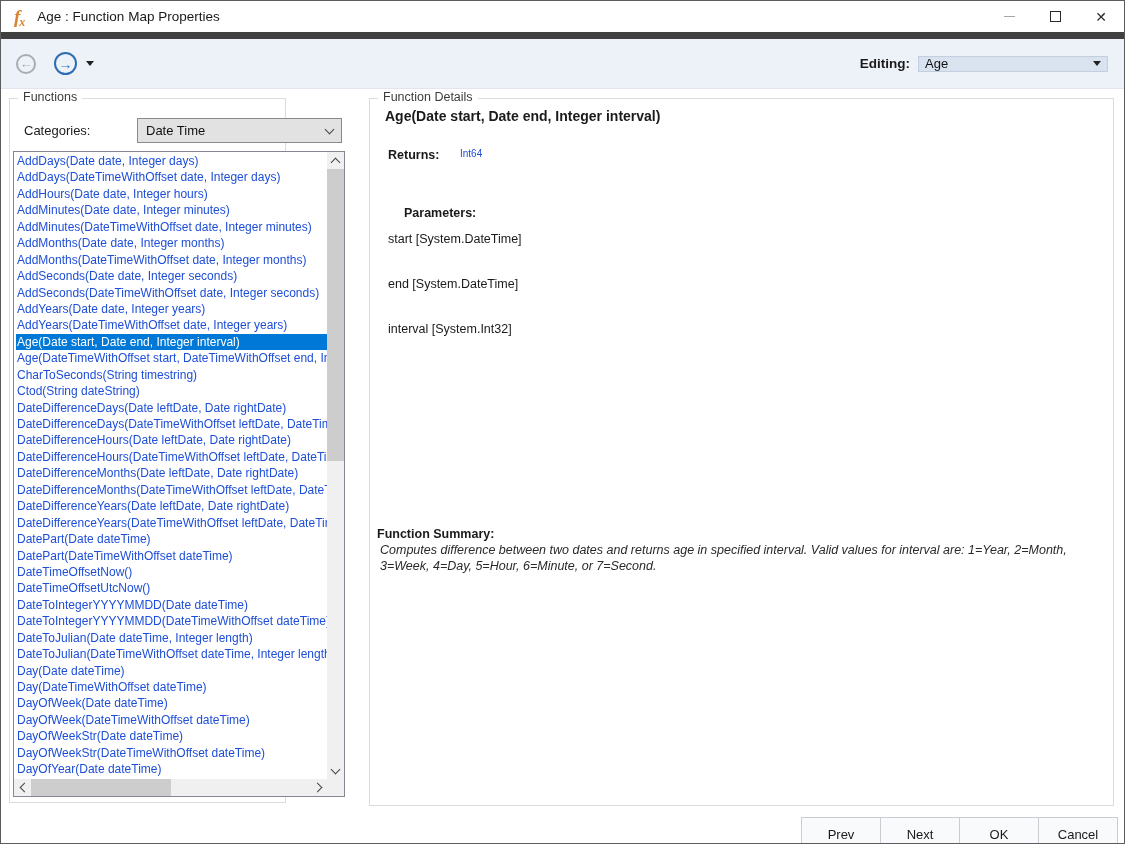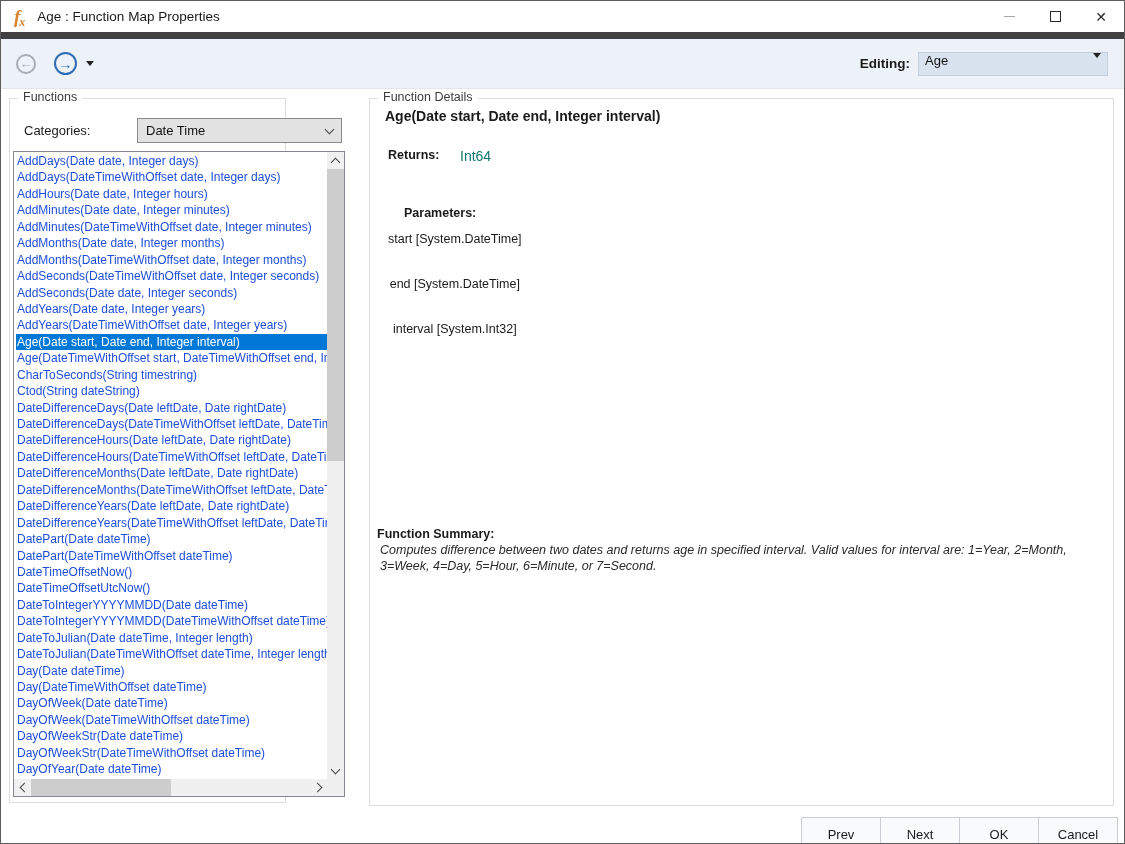--- a/index.html
+++ b/index.html
@@ -39,22 +39,22 @@
     display:flex; align-items:center; justify-content:center; color:#2e6db5;
     font-size:14px; font-weight:bold; line-height:1;
   }
   .fwd-caret{
     margin-left:9px; width:0; height:0;
     border-left:4px solid transparent; border-right:4px solid transparent; border-top:5px solid #222;
   }
   .editing-wrap{ margin-left:auto; margin-right:16px; display:flex; align-items:center; }
   .editing-label{ font-size:13.5px; font-weight:bold; color:#1a1a1a; margin-right:8px; }
   .editing-combo{
-    width:190px; height:24px; background:#d9e3f0; border:1px solid #c3cfdf;
-    display:flex; align-items:flex-start; padding:0 6px; font-size:13px; color:#111;
+    width:190px; height:16px; background:#d9e3f0; border:1px solid #c3cfdf;
+    display:flex; align-items:center; padding:0 6px; font-size:13px; color:#111;
   }
   .editing-combo .arrow{
     margin-left:auto; width:0; height:0;
     border-left:4px solid transparent; border-right:4px solid transparent; border-top:5px solid #222;
   }
   
   .groupbox{ position:absolute; border:1px solid #dcdcdc; background:#fff; }
   .groupbox .gb-label{
     position:absolute; top:-9px; left:8px; background:#fff; padding:0 5px;
     font-size:12.5px; color:#3c3c3c;
@@ -91,24 +91,24 @@
   .chev-down-s{ transform:rotate(45deg); margin-bottom:3px; }
   .chev-left-s{ transform:rotate(135deg); margin-left:3px; }
   .chev-right-s{ transform:rotate(-45deg); margin-right:3px; }
   .v-thumb{ position:absolute; left:0; width:17px; top:17px; height:292px; background:#cdcdcd; }
   .h-thumb{ position:absolute; top:0; height:17px; left:17px; width:140px; background:#cdcdcd; }
   .sb-corner{ position:absolute; right:0; bottom:0; width:17px; height:17px; background:#f0f0f0; }
   
   .fn-signature{ position:absolute; left:15px; top:9px; font-size:14px; font-weight:bold; color:#1a1a1a; }
   .returns-row{ position:absolute; left:18px; top:49px; font-size:12.5px; color:#1a1a1a; }
   .lbl-bold{ font-weight:bold; }
-  .returns-val{ position:absolute; left:90px; top:49px; font-size:14px; color:#0f766e; }
+  .returns-val{ position:absolute; left:90px; top:49px; font-size:10px; color:#1d4ed8; }
   .params-label{ position:absolute; left:34px; top:107px; font-size:12.5px; font-weight:bold; color:#1a1a1a; }
   .params-list{ position:absolute; left:18px; top:133px; }
-  .param{ font-size:12.5px; color:#1a1a1a; height:16px; margin-bottom:29px; white-space:nowrap;text-align:center; }
+  .param{ font-size:12.5px; color:#1a1a1a; height:16px; margin-bottom:29px; white-space:nowrap; }
   .summary-label{ position:absolute; left:7px; top:428px; font-size:12.5px; font-weight:bold; color:#1a1a1a; }
   .summary-text{
     position:absolute; left:10px; top:444px; width:715px;
     font-size:12.5px; font-style:italic; color:#2a2a2a; line-height:15.5px;
   }
   
   .footer{ position:absolute; left:800px; top:816px; display:flex; }
   .btn{
     width:80px; height:34px; background:#f8fafb; border:1px solid #c9ced4;
     font-size:13px; color:#1a1a1a; display:flex; align-items:center; justify-content:center;
@@ -165,22 +165,22 @@
     <div class="listbox">
       <div class="rows">
 
       <div class="row">AddDays(Date date, Integer days)</div>
           <div class="row">AddDays(DateTimeWithOffset date, Integer days)</div>
           <div class="row">AddHours(Date date, Integer hours)</div>
           <div class="row">AddMinutes(Date date, Integer minutes)</div>
           <div class="row">AddMinutes(DateTimeWithOffset date, Integer minutes)</div>
           <div class="row">AddMonths(Date date, Integer months)</div>
           <div class="row">AddMonths(DateTimeWithOffset date, Integer months)</div>
+          <div class="row">AddSeconds(Date date, Integer seconds)</div>
           <div class="row">AddSeconds(DateTimeWithOffset date, Integer seconds)</div>
-          <div class="row">AddSeconds(Date date, Integer seconds)</div>
           <div class="row">AddYears(Date date, Integer years)</div>
           <div class="row">AddYears(DateTimeWithOffset date, Integer years)</div>
           <div class="row selected">Age(Date start, Date end, Integer interval)</div>
           <div class="row">Age(DateTimeWithOffset start, DateTimeWithOffset end, Integer interval)</div>
           <div class="row">CharToSeconds(String timestring)</div>
           <div class="row">Ctod(String dateString)</div>
           <div class="row">DateDifferenceDays(Date leftDate, Date rightDate)</div>
           <div class="row">DateDifferenceDays(DateTimeWithOffset leftDate, DateTimeWithOffset rightDate)</div>
           <div class="row">DateDifferenceHours(Date leftDate, Date rightDate)</div>
           <div class="row">DateDifferenceHours(DateTimeWithOffset leftDate, DateTimeWithOffset rightDate)</div>

